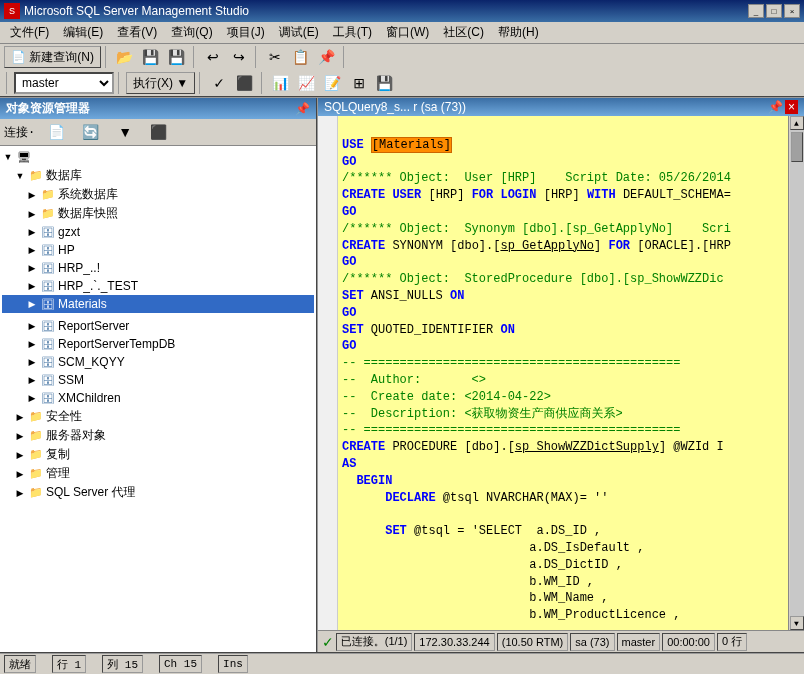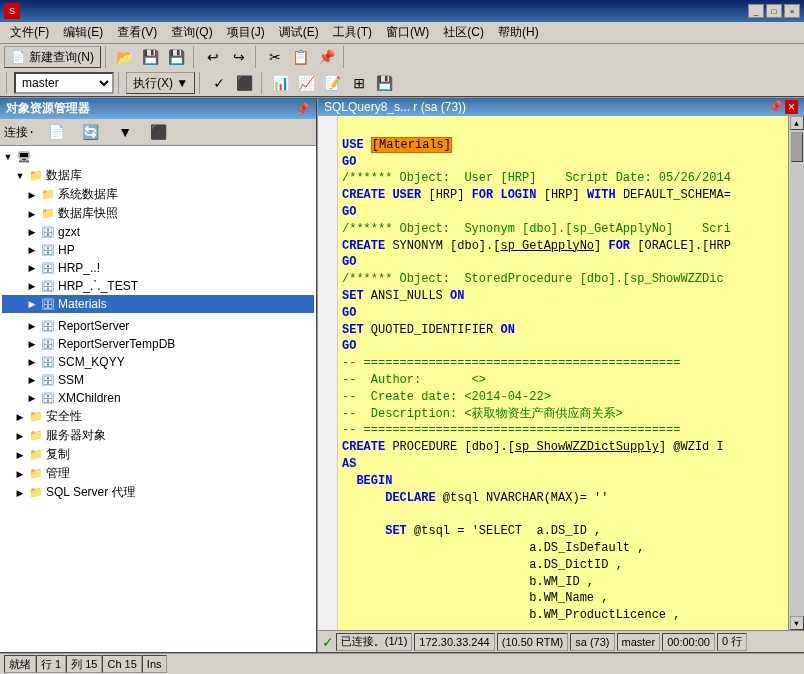--- a/index.html
+++ b/index.html
@@ -267,23 +267,23 @@
     }
 
     
     #status-bar {
       background: #d4d0c8;
       border-top: 2px groove #999;
       height: 22px;
       display: flex;
       align-items: center;
       padding: 0 4px;
-      font-family: Liberation Sans, sans-serif;
+      font-family: Liberation Mono, monospace;
       font-size: 11px;
-      gap: 0;
+      gap: 16px;
     }
     #query-status-bar {
       background: #d4d0c8;
       border-top: 1px solid #888;
       height: 22px;
       display: flex;
       align-items: center;
       padding: 0 4px;
       font-family: Arial, sans-serif;
       font-size: 11px;
@@ -323,20 +323,21 @@
     }
 
     .connected-icon { color: green; font-size: 14px; }
   </style>
 </head>
 <body>
 
 <div id="title-bar">
   <div class="title-left">
     <span class="title-icon">S</span>
+    <span>Microsoft SQL Server Management Studio</span>
   </div>
   <div class="win-controls">
     <span class="win-btn">_</span>
     <span class="win-btn">□</span>
     <span class="win-btn">×</span>
   </div>
 </div>
 
 <div id="menu-bar">
   <span class="menu-item">文件(F)</span>

